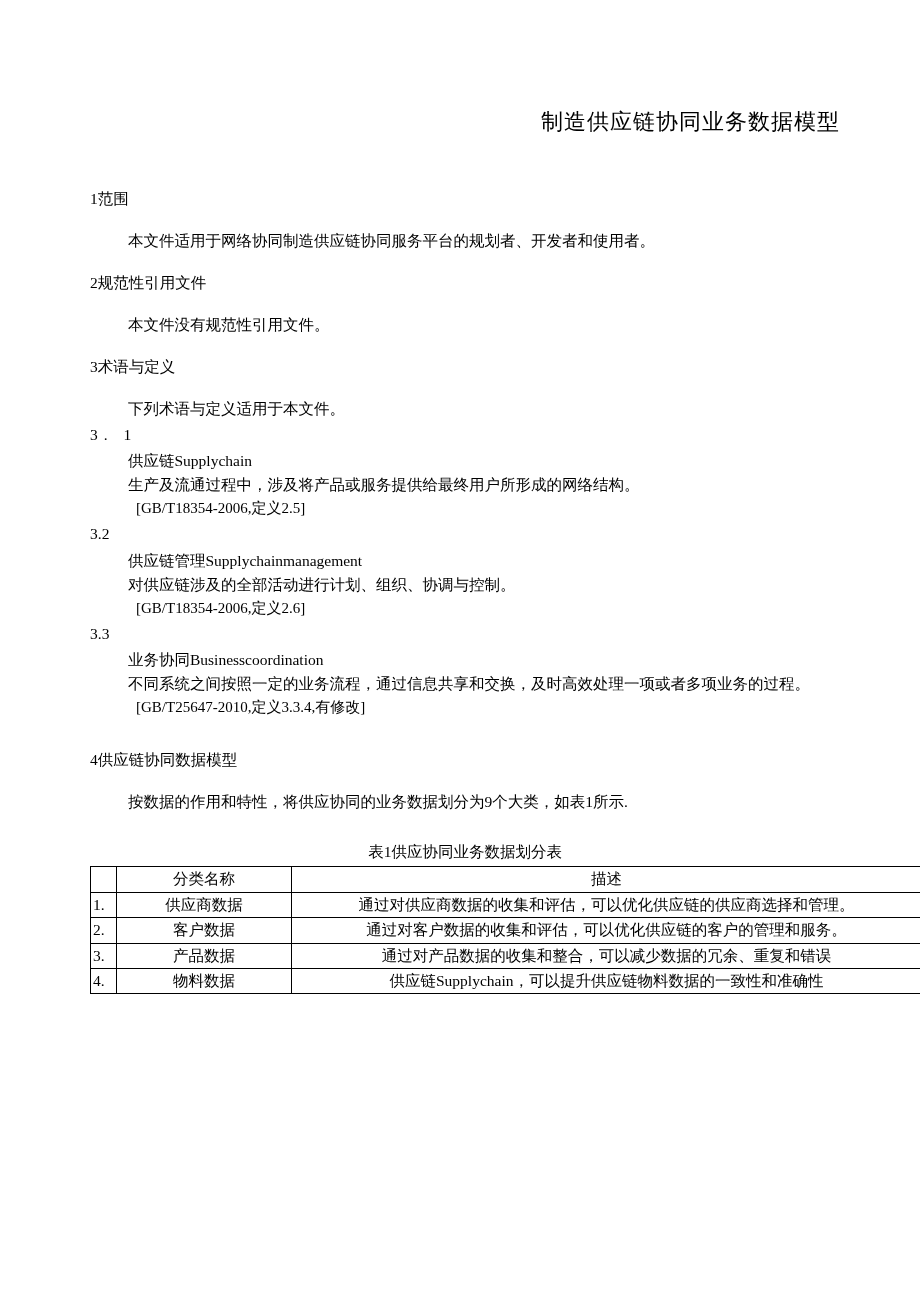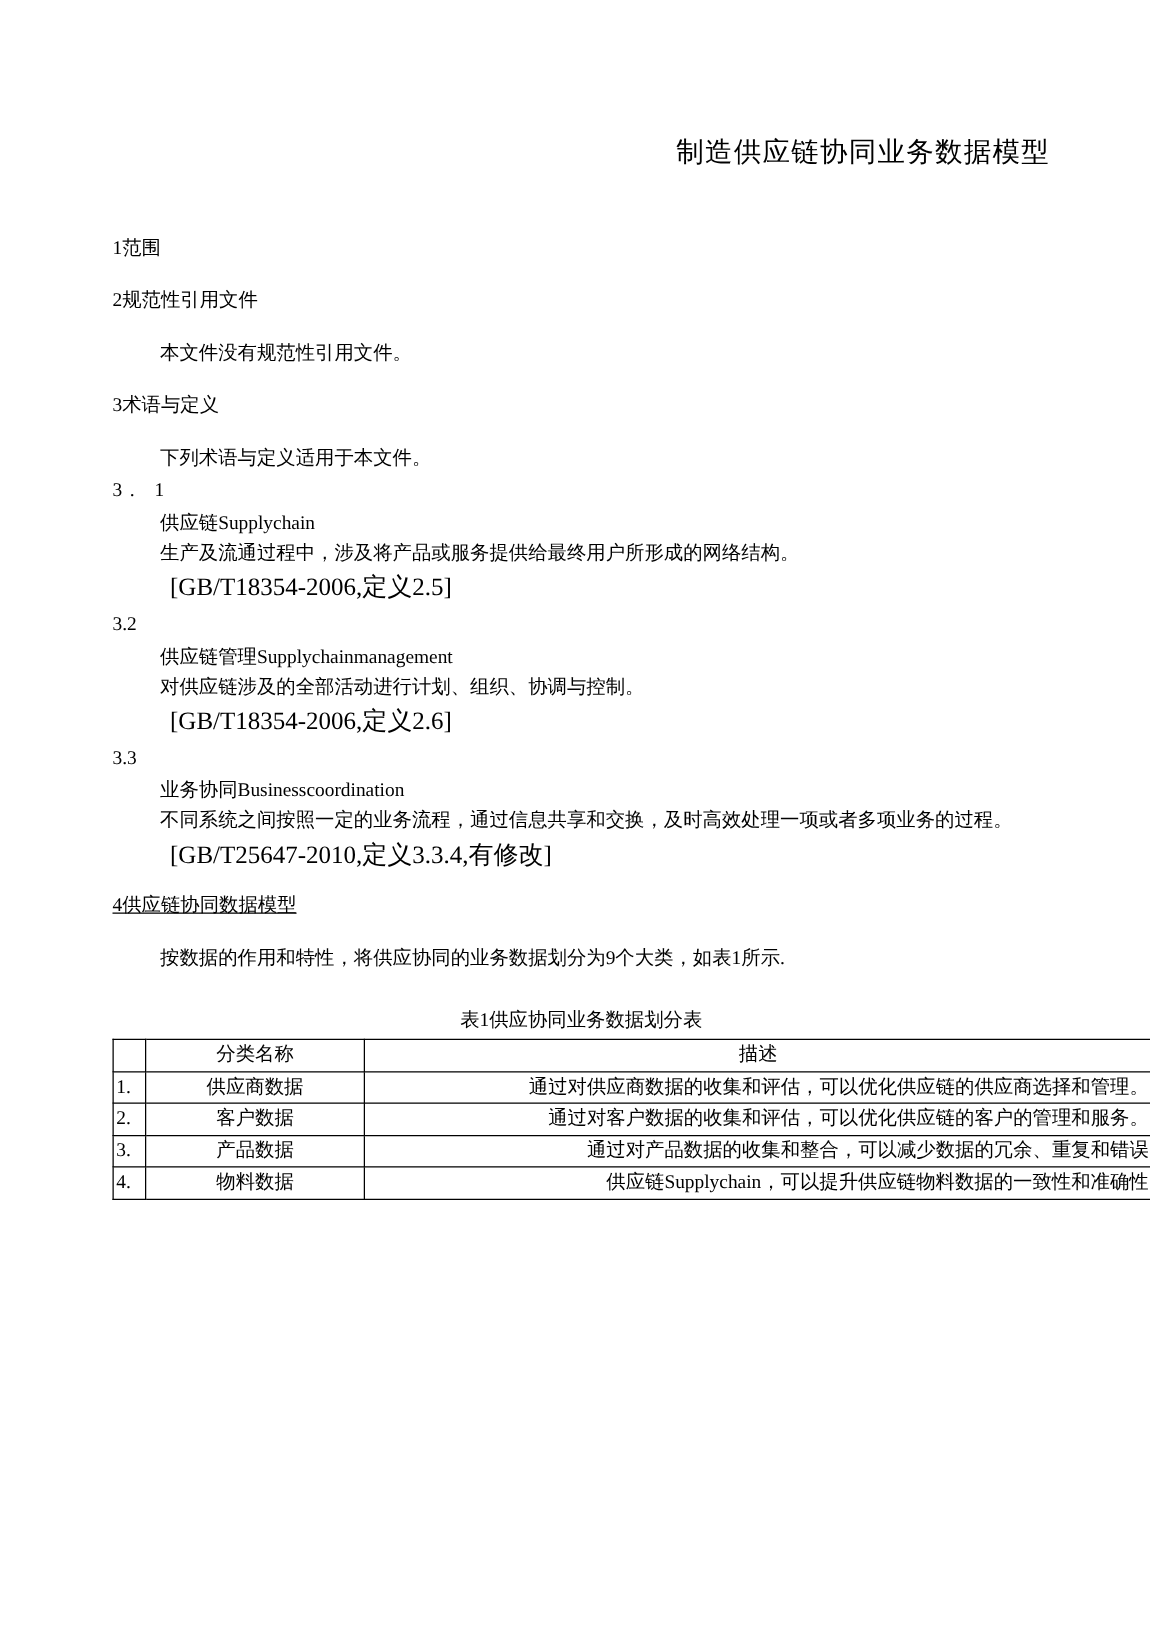--- a/index.html
+++ b/index.html
@@ -25,21 +25,21 @@
     margin-top: 18px;
     margin-bottom: 18px;
   }
   .indent {
     padding-left: 38px;
   }
   .blk { margin-bottom: 18px; }
   .sub-num { margin-top: 2px; margin-bottom: 2px; }
   .sub-num.wide { letter-spacing: 6px; }
   .def-line { padding-left: 38px; }
-  .ref-line { padding-left: 46px; font-size: 20px; }
+  .ref-line { padding-left: 46px; font-size: 15px; }
   .table-caption {
     text-align: center;
     margin-top: 26px;
     margin-bottom: 2px;
   }
   table {
     border-collapse: collapse;
     margin: 0 auto;
     width: 832px;
   }
@@ -47,31 +47,32 @@
     border: 1px solid #000;
     vertical-align: top;
     padding: 1px 2px;
     font-weight: normal;
     font-size: 15.5px;
     line-height: 1.45;
   }
   th { text-align: center; }
   td.num { width: 26px; text-align: left; vertical-align: middle; }
   td.name { width: 175px; text-align: center; }
-  td.desc { text-align: right; }
+  td.desc { text-align: center; }
   .header-name { text-align: center; }
   .header-desc { text-align: center; }
 </style>
 </head>
 <body>
 
 <div class="title">制造供应链协同业务数据模型</div>
 
 <div class="sec-head">1范围</div>
 <div class="blk">
+  <div class="indent">本文件适用于网络协同制造供应链协同服务平台的规划者、开发者和使用者。</div>
 </div>
 
 <div class="sec-head">2规范性引用文件</div>
 <div class="blk">
   <div class="indent">本文件没有规范性引用文件。</div>
 </div>
 
 <div class="sec-head">3术语与定义</div>
 <div class="indent">下列术语与定义适用于本文件。</div>
 
@@ -83,21 +84,21 @@
 <div class="sub-num">3.2</div>
 <div class="def-line">供应链管理Supplychainmanagement</div>
 <div class="def-line">对供应链涉及的全部活动进行计划、组织、协调与控制。</div>
 <div class="ref-line">[GB/T18354-2006,定义2.6]</div>
 
 <div class="sub-num">3.3</div>
 <div class="def-line">业务协同Businesscoordination</div>
 <div class="def-line">不同系统之间按照一定的业务流程，通过信息共享和交换，及时高效处理一项或者多项业务的过程。</div>
 <div class="ref-line">[GB/T25647-2010,定义3.3.4,有修改]</div>
 
-<div class="sec-head" style="margin-top:13px;text-decoration:underline;">4供应链协同数据模型</div>
+<div class="sec-head" style="margin-top:29px;">4供应链协同数据模型</div>
 <div class="blk">
   <div class="indent">按数据的作用和特性，将供应协同的业务数据划分为9个大类，如表1所示.</div>
 </div>
 
 <div class="table-caption">表1供应协同业务数据划分表</div>
 <table>
   <thead>
     <tr>
       <th class="num"></th>
       <th class="header-name">分类名称</th>

